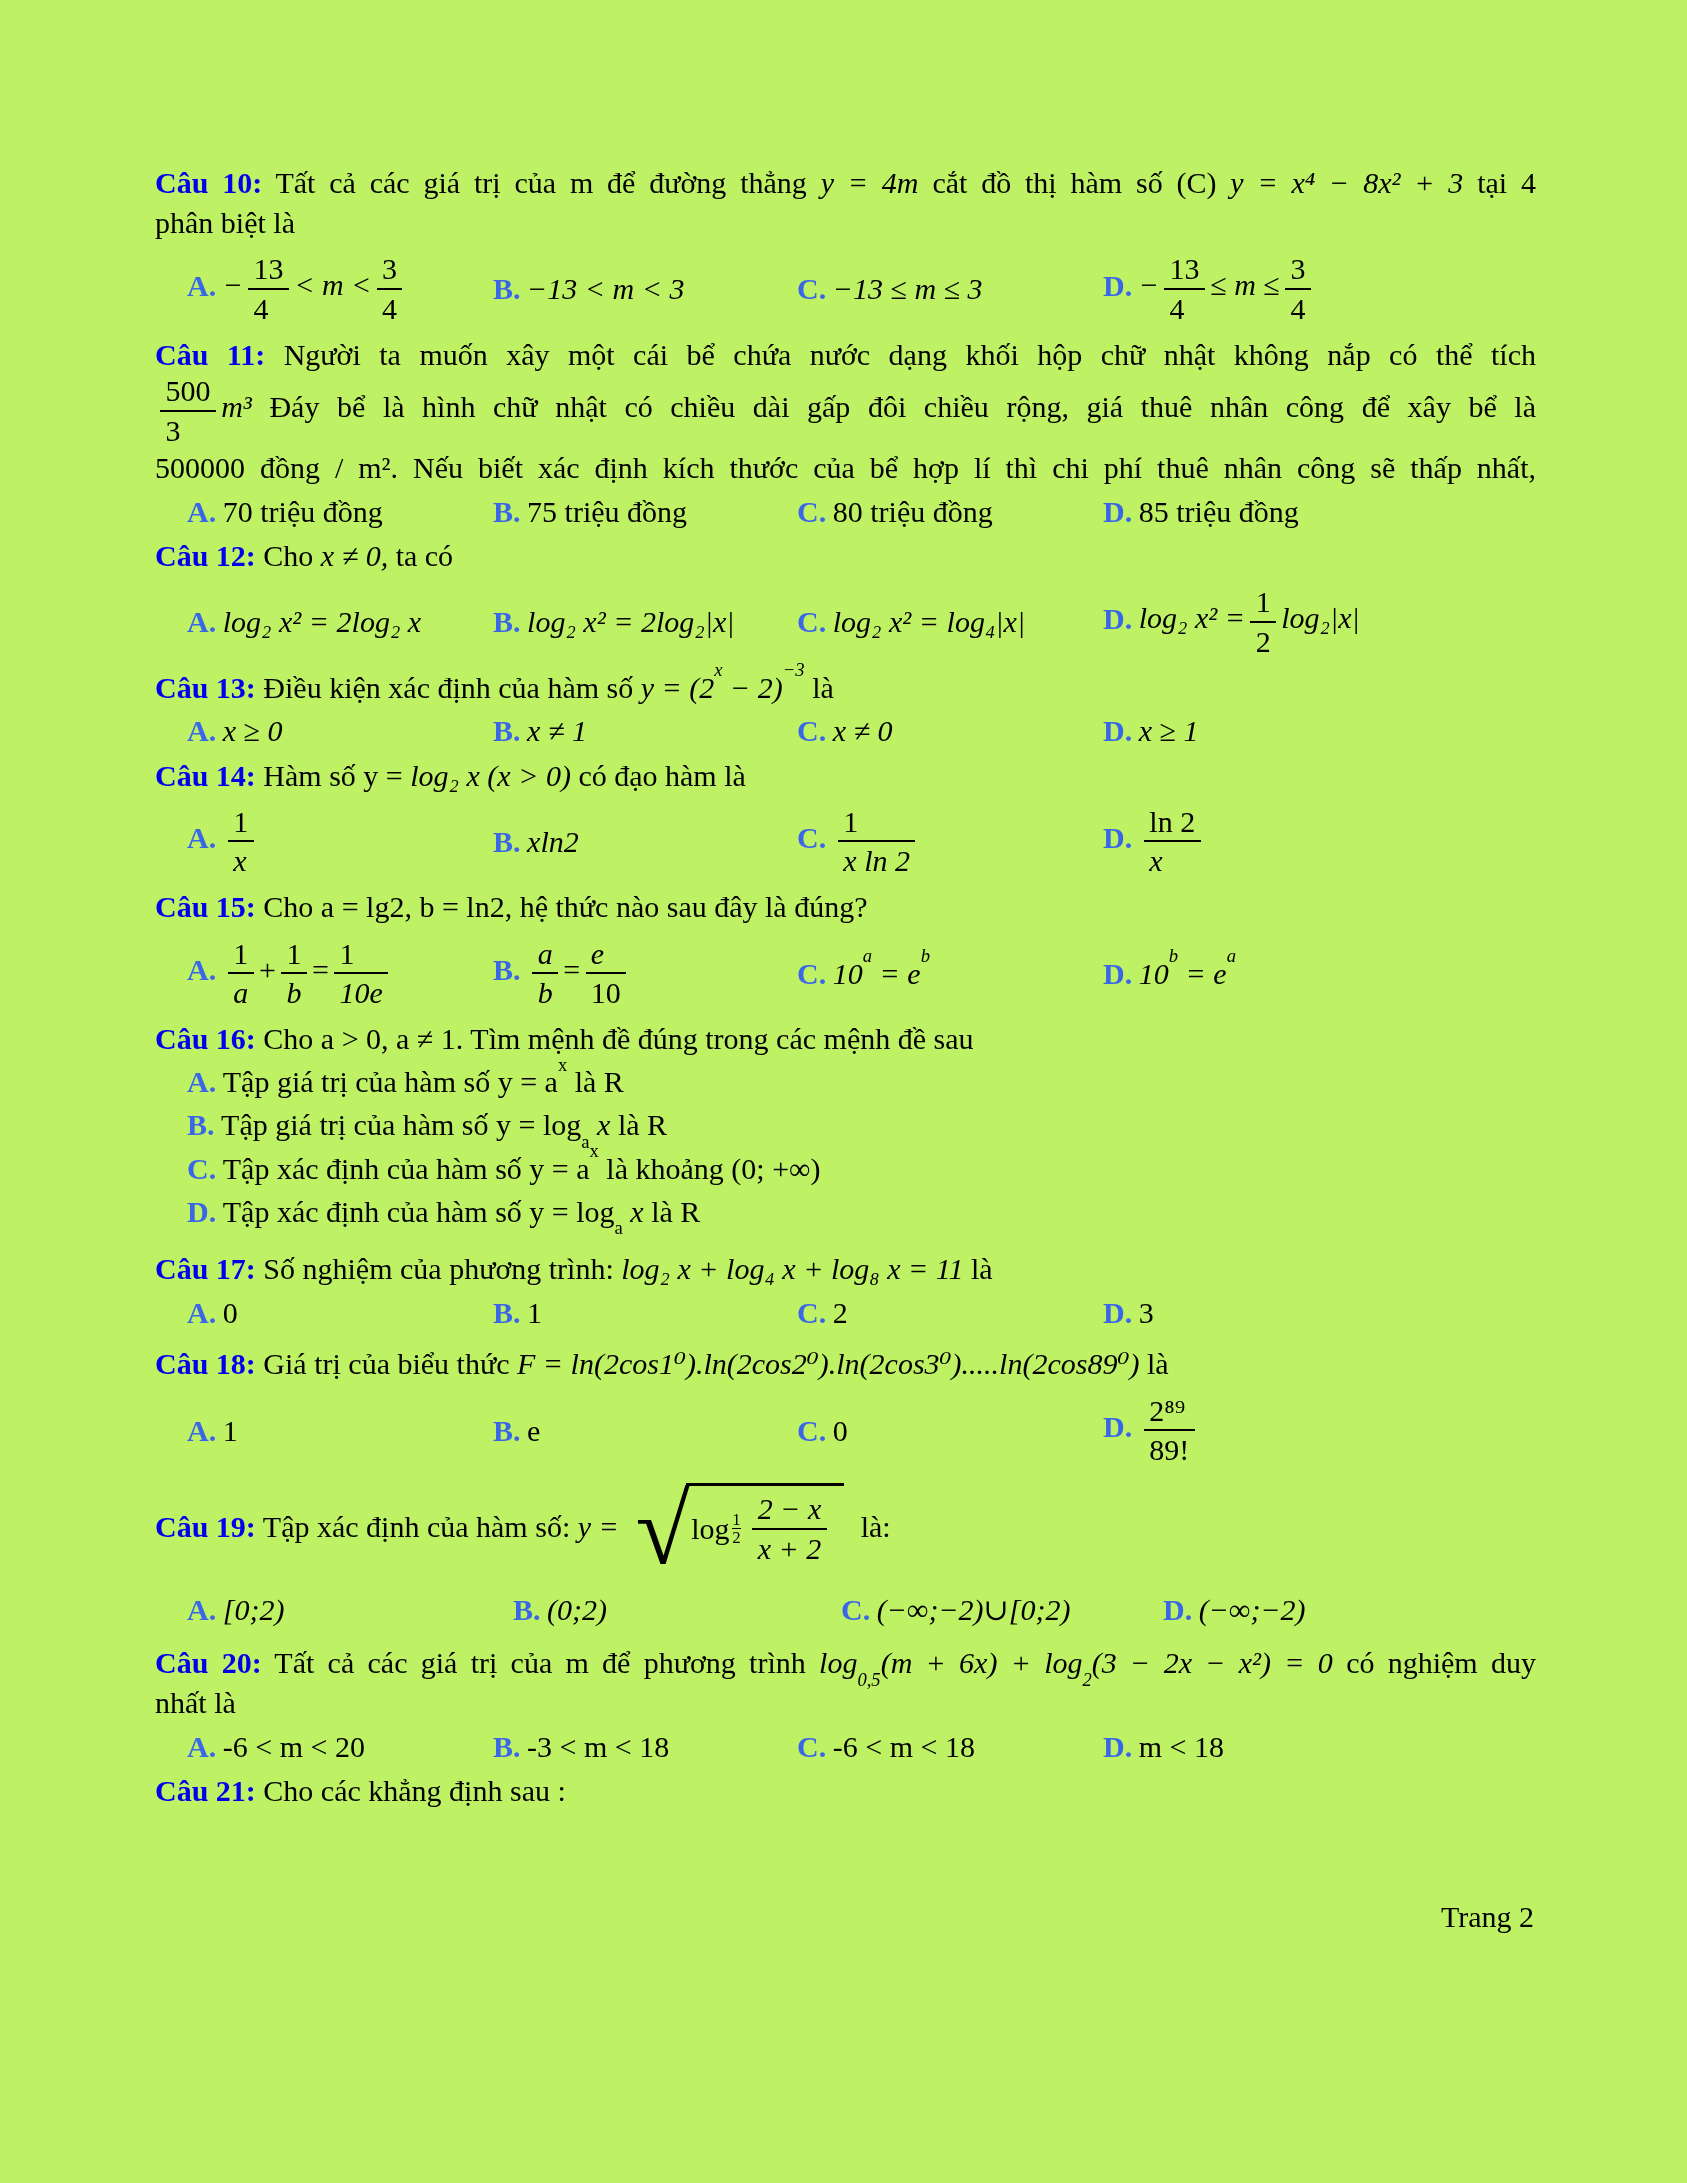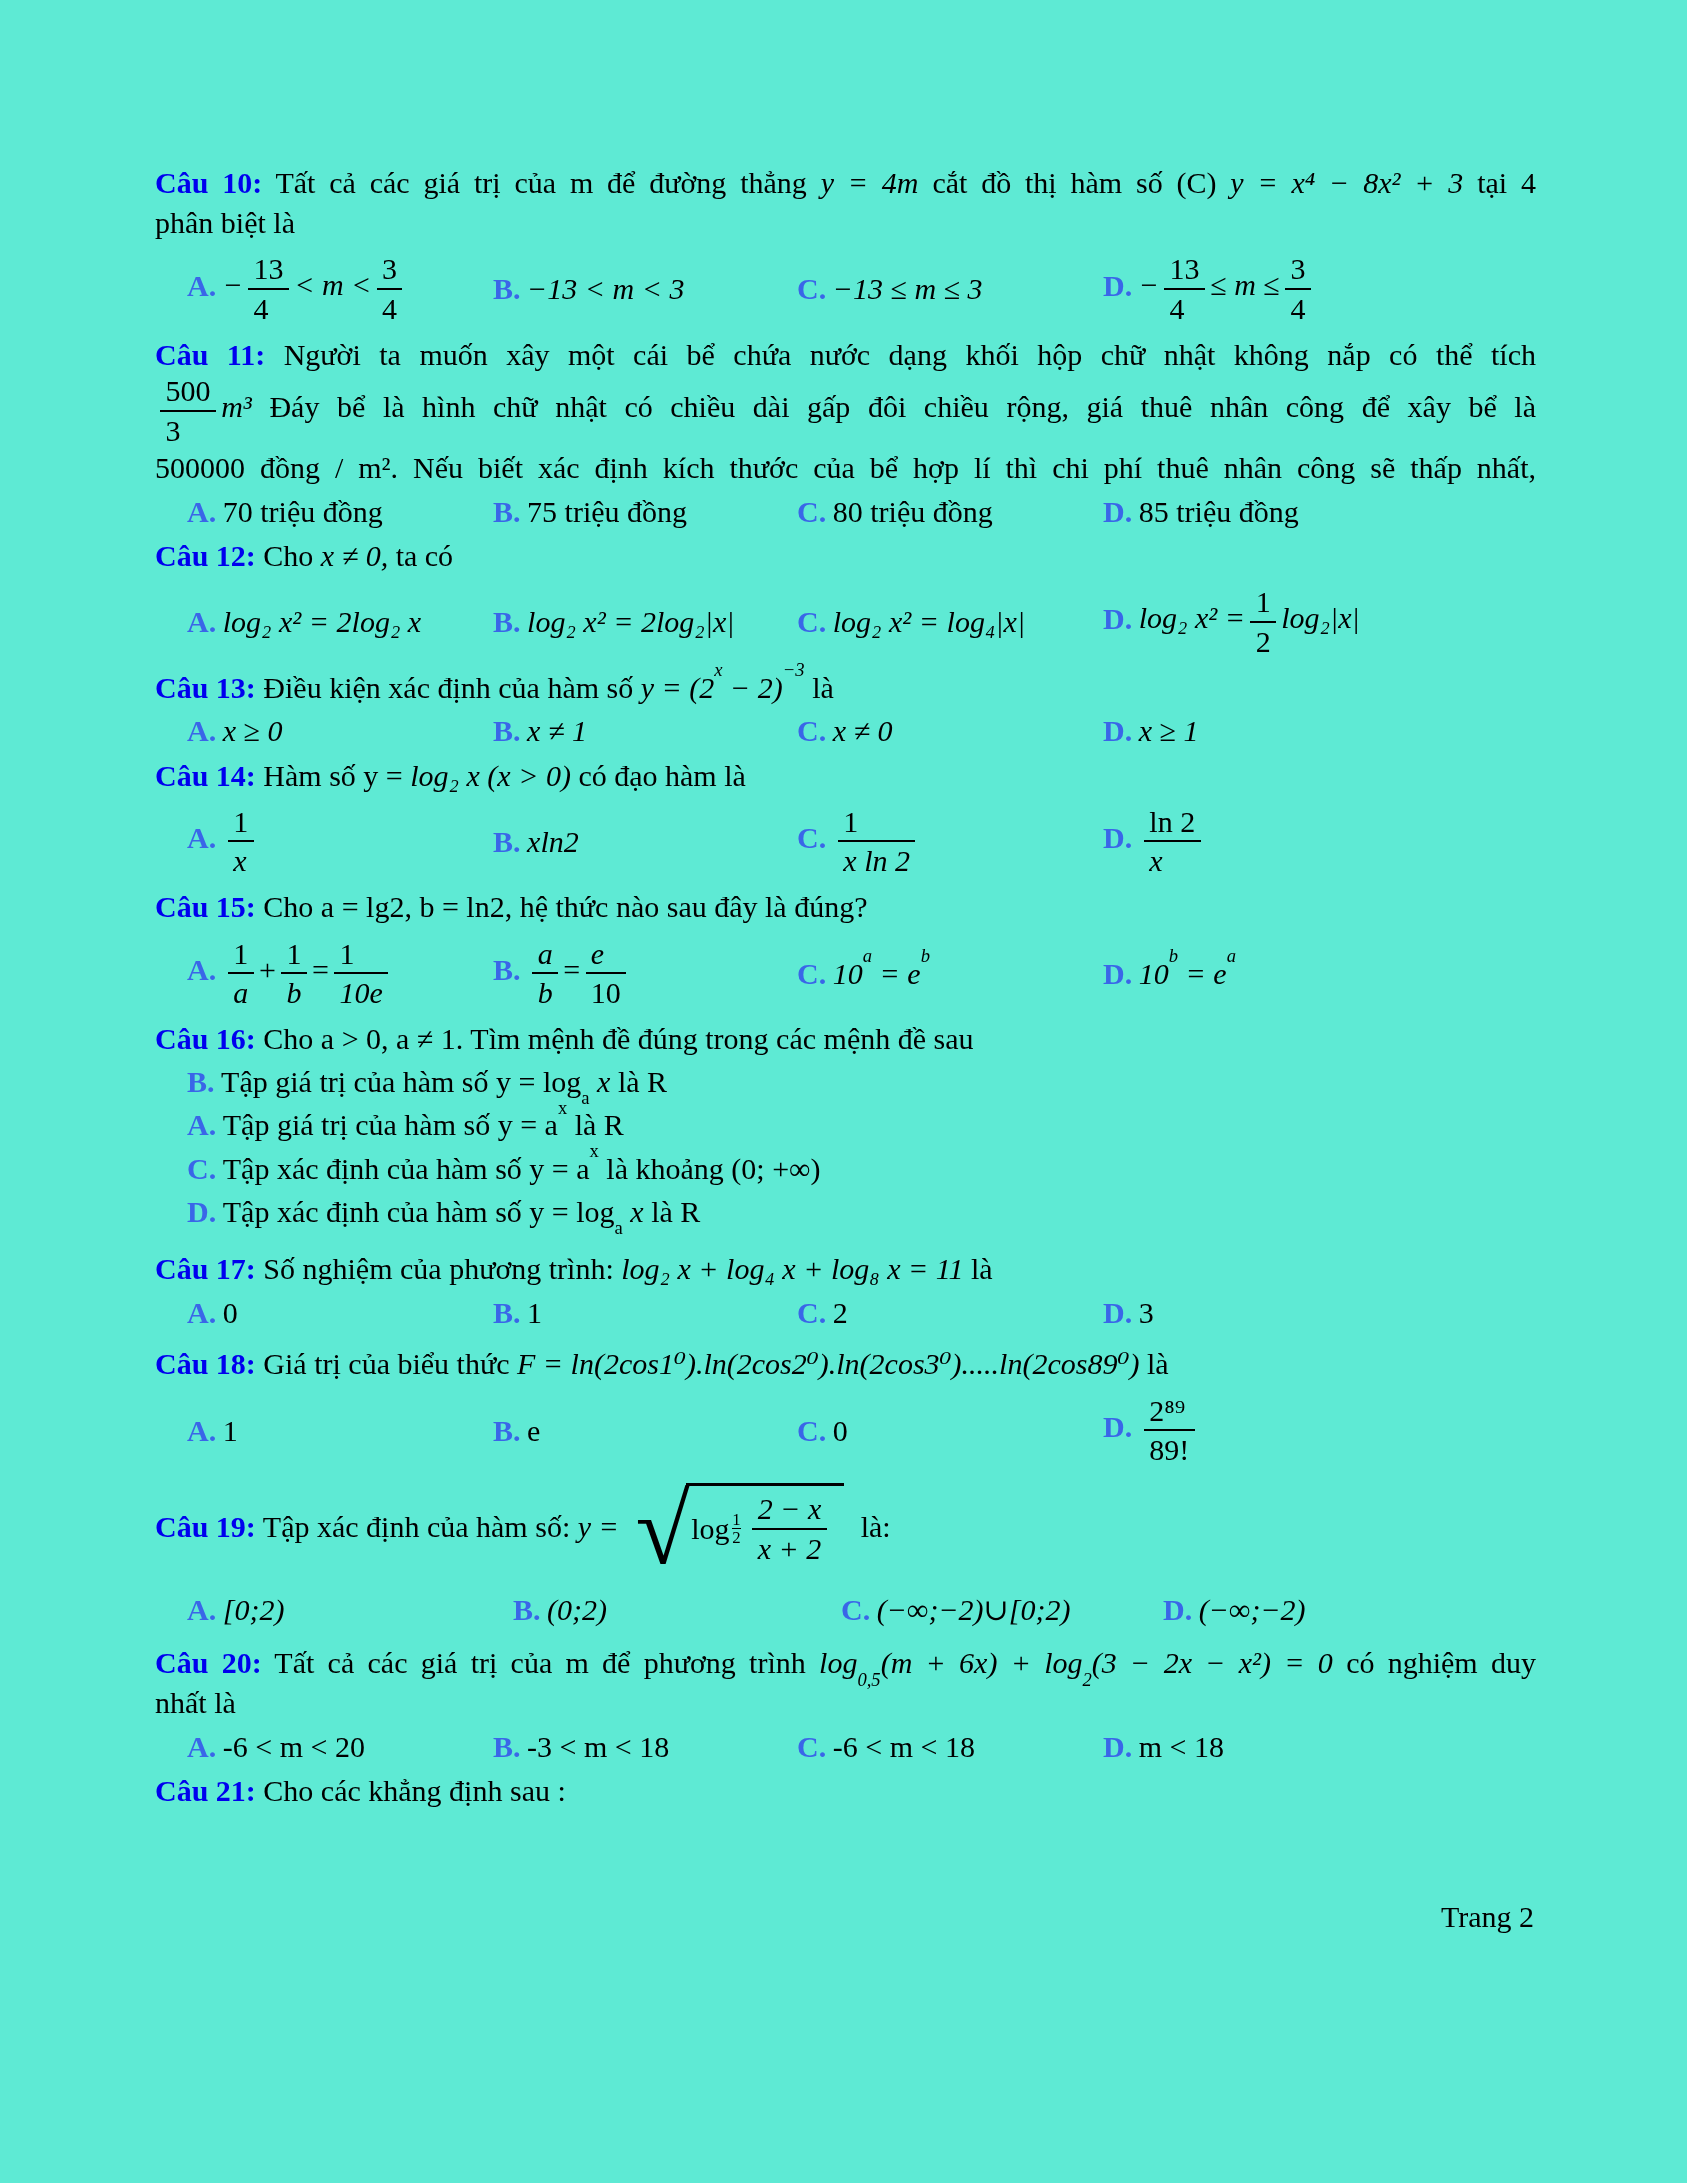--- a/index.html
+++ b/index.html
@@ -1,16 +1,16 @@
 <!DOCTYPE html>
 <html style="font-size:10.6px"><head>
 <meta charset="utf-8">
 <style>
   html,body{margin:0;padding:0;background:#ffffff;}
-  .page{position:relative;width:1687px;height:2183px;background:#5eead4;overflow:hidden;
+  .page{position:relative;width:1687px;height:2183px;background:#bef264;overflow:hidden;
         font-family:"Liberation Serif","DejaVu Serif",serif;font-size:30px;color:#000;}
   .content{position:absolute;left:155px;top:163px;width:1381px;}
   .q{margin:0 0 5.3px 0;}
   .line{text-align:justify;line-height:1.33;margin:0;}
   .line.full{text-align-last:justify;}
   .qlbl{color:#0000EE;font-weight:bold;}
   .optL{color:#3A66E8;font-weight:bold;padding-right:6.6px;}
   .m{font-style:italic;}
   .opts{display:grid;grid-template-columns:306px 304px 306px auto;padding-left:32px;
         align-items:center;margin:4px 0;line-height:1.3;}
@@ -146,22 +146,22 @@
         <b class="optL">D.</b><span class="m"><span>10</span><sup>b</sup> <span>= e</span><sup>a</sup></span>
       </span>
     </div>
   </div>
 
   <div class="q">
     <p class="line">
       <b class="qlbl">Câu 16:</b>
       <span>Cho a &gt; 0, a ≠ 1. Tìm mệnh đề đúng trong các mệnh đề sau</span>
     </p>
+    <p class="optline"><b class="optL">A.</b><span>Tập giá trị của hàm số y = a</span><sup>x</sup> <span>là  R</span></p>
     <p class="optline"><b class="optL">B.</b><span>Tập giá trị của hàm số y =</span> <span>log</span><sub>a</sub> <span class="m">x</span> <span>là  R</span></p>
-    <p class="optline"><b class="optL">A.</b><span>Tập giá trị của hàm số y = a</span><sup>x</sup> <span>là  R</span></p>
     <p class="optline"><b class="optL">C.</b><span>Tập xác định của hàm số y = a</span><sup>x</sup> <span>là khoảng (0; +∞)</span></p>
     <p class="optline"><b class="optL">D.</b><span>Tập xác định của hàm số y =</span> <span>log</span><sub>a</sub> <span class="m">x</span> <span>là  R</span></p>
   </div>
 
   <div class="q" style="margin-top:17px;">
     <p class="line">
       <b class="qlbl">Câu 17:</b>
       <span>Số nghiệm của phương trình:</span>
       <span class="m">log₂ x + log₄ x + log₈ x = 11</span>
       <span>là</span>

